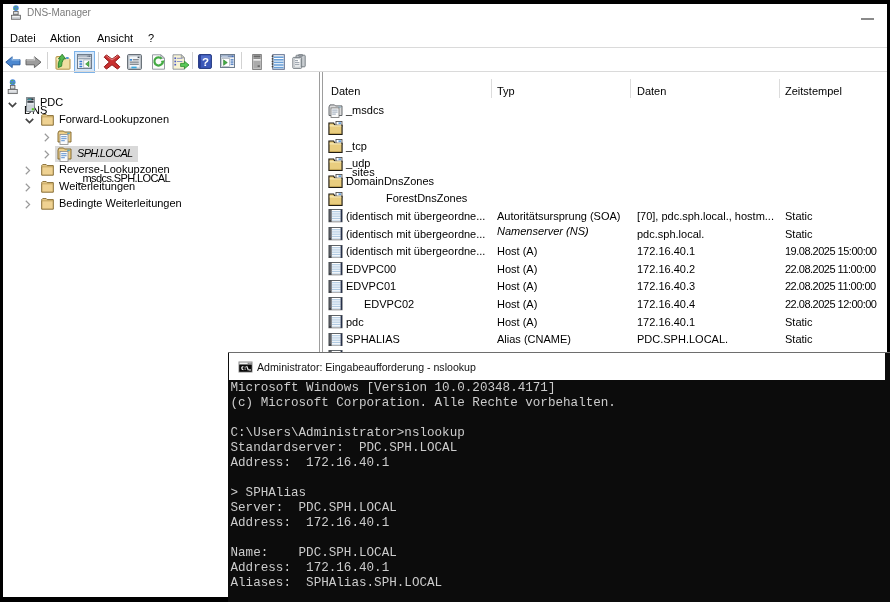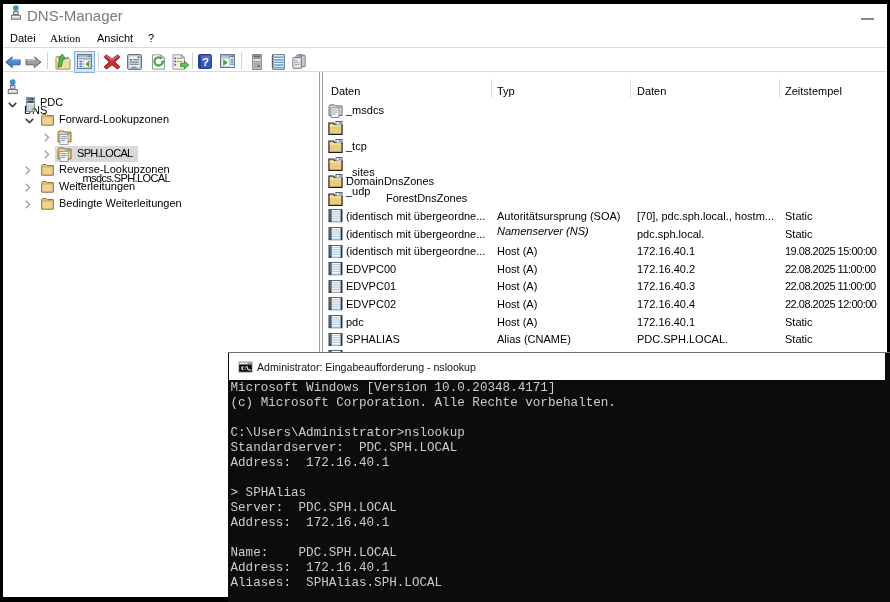--- a/index.html
+++ b/index.html
@@ -18,25 +18,25 @@
   <circle cx="5.9" cy="3.3" r="3" fill="#4a86d8"></circle>
   <path d="M4.2 1.2 Q5.8 0.6 7 1.4 Q6 2.4 4.6 2.2 Z" fill="#55b04a"></path>
   <path d="M3.2 3.8 Q4.4 3.2 5.4 4 Q4.6 5.2 3.4 5 Z" fill="#55b04a"></path>
   <path d="M6.6 3.6 Q7.8 3.2 8.4 4.2 Q7.4 5.2 6.4 4.8 Z" fill="#55b04a"></path>
   <rect x="3.5" y="6.8" width="4.8" height="3.6" fill="#c2c6ca" stroke="#585858" stroke-width="0.8"></rect>
   <rect x="4.4" y="7.7" width="1.2" height="1.1" fill="#fafafa"></rect>
   <rect x="6.2" y="7.7" width="1.2" height="1.1" fill="#fafafa"></rect>
   <rect x="1.2" y="10.9" width="9.5" height="4.3" fill="#cdd1d5" stroke="#585858" stroke-width="0.8"></rect>
   <rect x="2.1" y="11.8" width="7.7" height="1.1" fill="#f4f4f4"></rect>
 </svg>
-<div class="abs" style="left:27px;top:7px;font-size:15px;color:#7b7b7b;text-align:center;">DNS-Manager</div>
+<div class="abs" style="left:27px;top:7px;font-size:10px;color:#7b7b7b;text-align:center;">DNS-Manager</div>
 <div class="abs" style="left:861px;top:18px;width:13px;height:2px;background:#8a8a8a;"></div>
 
 <div class="abs t11" style="left:10px;top:32px;">Datei</div>
-<div class="abs t11" style="left:50px;top:32px;font-family:Liberation Serif, serif;">Aktion</div>
+<div class="abs t11" style="left:50px;top:32px;">Aktion</div>
 <div class="abs t11" style="left:97px;top:32px;">Ansicht</div>
 <div class="abs t11" style="left:148px;top:32px;">?</div>
 <div class="abs" style="left:3px;top:47px;width:884px;height:1px;background:#dadada;"></div>
 
 <svg class="abs" style="left:5px;top:56px" width="16" height="13" viewBox="0 0 16 13">
   <path d="M7.2 0.8 L7.2 3.6 L15 3.6 L15 8.8 L7.2 8.8 L7.2 11.6 L0.8 6.2 Z" fill="#4c88d0" stroke="#2a5a9c" stroke-width="1"></path>
   <path d="M7.2 1.2 L7.2 3.9 L14.7 3.9" fill="none" stroke="#9cc2ec" stroke-width="1.2"></path>
 </svg>
 
 <svg class="abs" style="left:25px;top:56px" width="17" height="13" viewBox="0 0 17 13">
@@ -213,21 +213,21 @@
   <path d="M0.8 0.8 L4.6 4.5 L0.8 8.2" fill="none" stroke="#9a9a9a" stroke-width="1.2"></path>
 </svg>
 <svg class="abs" style="left:57px;top:146.5px" width="15" height="15" viewBox="0 0 15 15">
   <path d="M1 3 L1 12 L14 12 L14 2 L7.5 2 L6.5 1 L2 1 Z" fill="#edcf8a" stroke="#7a6024" stroke-width="0.9"></path>
   <rect x="10.2" y="2.6" width="2.6" height="1.6" fill="#5aa8c8"></rect>
   <rect x="3" y="4.5" width="8" height="10" fill="#fbfbfb" stroke="#8a8a8a" stroke-width="0.8"></rect>
   <rect x="4.2" y="6.2" width="5.4" height="1" fill="#5a8fd0"></rect>
   <rect x="4.2" y="8.2" width="5.4" height="1" fill="#5a8fd0"></rect>
   <rect x="4.2" y="10.2" width="3.6" height="1" fill="#5a8fd0"></rect>
 </svg>
-<div class="abs t11" style="left:77px;top:147px;letter-spacing:-0.7px;">SPH.LOCAL</div>
+<div class="abs t11" style="left:77px;top:147px;letter-spacing:-0.7px;font-style:italic;">SPH.LOCAL</div>
 
 <svg class="abs" style="left:25px;top:165.5px" width="6" height="9" viewBox="0 0 6 9">
   <path d="M0.8 0.8 L4.6 4.5 L0.8 8.2" fill="none" stroke="#9a9a9a" stroke-width="1.2"></path>
 </svg>
 <svg class="abs" style="left:41px;top:163.5px" width="13" height="12" viewBox="0 0 13 12">
   <path d="M0.7 2.6 L0.7 11.2 L12.3 11.2 L12.3 1.6 L6.2 1.6 L5.2 0.6 L1.7 0.6 L0.7 1.6 Z" fill="#efd292" stroke="#7a6024" stroke-width="0.9"></path>
   <path d="M0.8 2.8 L12.2 2.8" stroke="#b89850" stroke-width="0.8"></path>
 </svg>
 <div class="abs t11" style="left:59px;top:163px;">Reverse-Lookupzonen</div>
 
@@ -299,21 +299,21 @@
     <use href="#tf"></use>
   </svg>
 <div class="abs t11" style="left:346px;top:121.9px;margin-top:44px;">_sites</div>
 <svg class="abs" style="left:328px;top:139.0px" width="15" height="14">
     <use href="#tf"></use>
   </svg>
 <div class="abs t11" style="left:346px;top:139.5px;">_tcp</div>
 <svg class="abs" style="left:328px;top:156.6px" width="15" height="14">
     <use href="#tf"></use>
   </svg>
-<div class="abs t11" style="left:346px;top:157.1px;margin-top:28px;">_udp</div>
+<div class="abs t11" style="left:346px;top:157.1px;">_udp</div>
 <svg class="abs" style="left:328px;top:174.2px" width="15" height="14">
     <use href="#tf"></use>
   </svg>
 <div class="abs t11" style="left:346px;top:174.7px;">DomainDnsZones</div>
 <svg class="abs" style="left:328px;top:191.8px" width="15" height="14">
     <use href="#tf"></use>
   </svg>
 <div class="abs t11" style="left:346px;top:192.3px;margin-left:40px;">ForestDnsZones</div>
 <svg class="abs" style="left:328px;top:209.4px" width="15" height="13.5">
     <use href="#rec"></use>
@@ -346,21 +346,21 @@
 <svg class="abs" style="left:328px;top:279.8px" width="15" height="13.5">
     <use href="#rec"></use>
   </svg>
 <div class="abs t11" style="left:346px;top:280.3px;">EDVPC01</div>
 <div class="abs t11" style="left:497px;top:280.3px;">Host (A)</div>
 <div class="abs t11" style="left:637px;top:280.3px;">172.16.40.3</div>
 <div class="abs t11" style="left:785px;top:280.3px;letter-spacing:-0.5px;">22.08.2025 11:00:00</div>
 <svg class="abs" style="left:328px;top:297.4px" width="15" height="13.5">
     <use href="#rec"></use>
   </svg>
-<div class="abs t11" style="left:346px;top:297.9px;">EDVPC02</div>
+<div class="abs t11" style="left:364px;top:297.9px;">EDVPC02</div>
 <div class="abs t11" style="left:497px;top:297.9px;">Host (A)</div>
 <div class="abs t11" style="left:637px;top:297.9px;">172.16.40.4</div>
 <div class="abs t11" style="left:785px;top:297.9px;letter-spacing:-0.5px;">22.08.2025 12:00:00</div>
 <svg class="abs" style="left:328px;top:315.0px" width="15" height="13.5">
     <use href="#rec"></use>
   </svg>
 <div class="abs t11" style="left:346px;top:315.5px;">pdc</div>
 <div class="abs t11" style="left:497px;top:315.5px;">Host (A)</div>
 <div class="abs t11" style="left:637px;top:315.5px;">172.16.40.1</div>
 <div class="abs t11" style="left:785px;top:315.5px;">Static</div>

